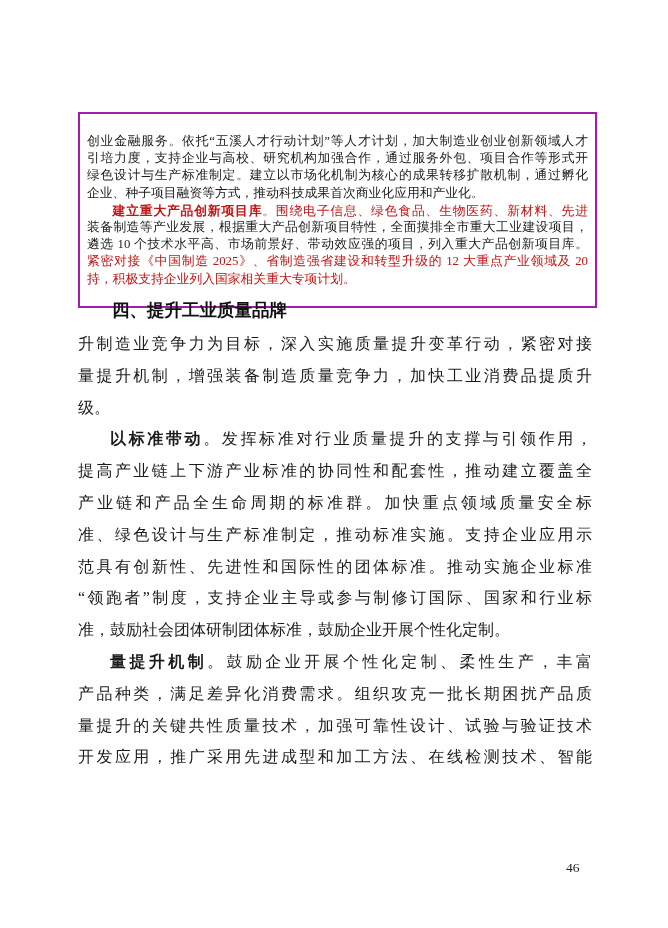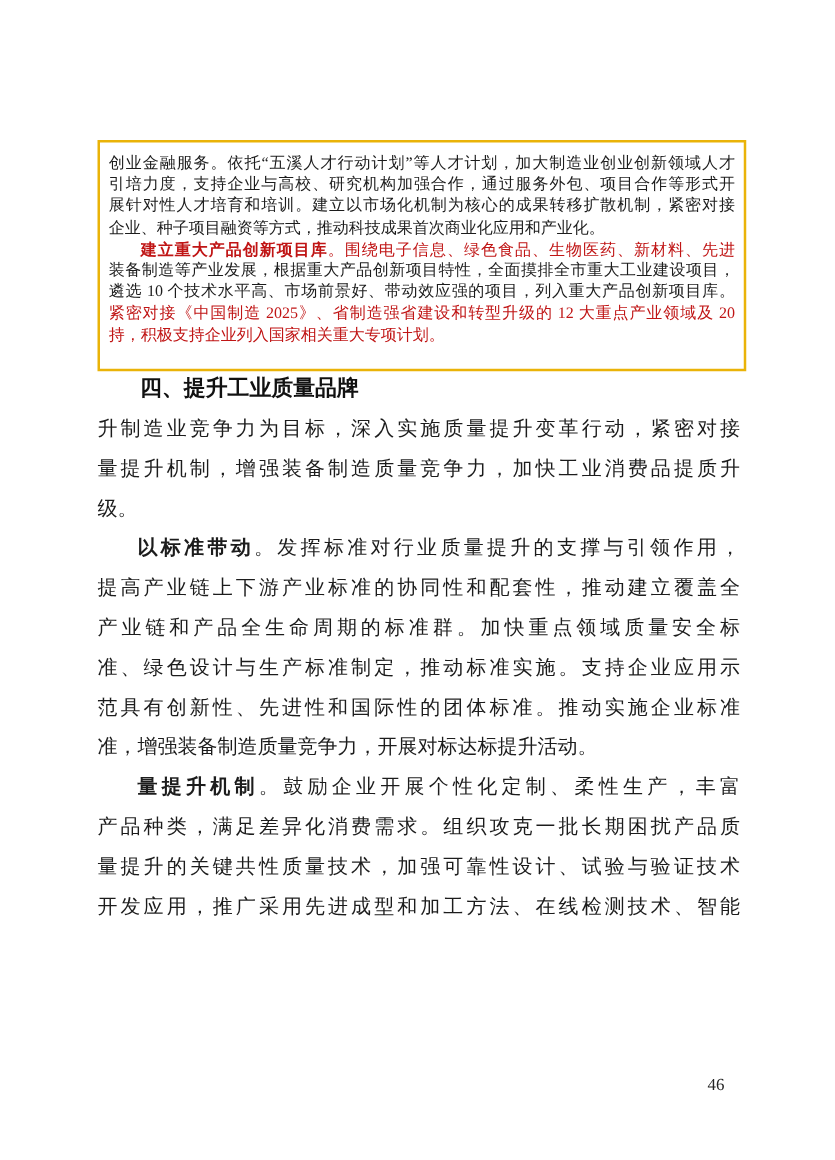--- a/index.html
+++ b/index.html
@@ -4,21 +4,21 @@
 <style>
   html,body{margin:0;padding:0;}
   body{
     width:668px;height:928px;background:#ffffff;position:relative;overflow:hidden;
     font-family:"Liberation Serif","DejaVu Serif",serif;color:#1c1c1c;
   }
   .page{position:absolute;inset:0;}
   
   .callout-box{
     position:absolute;left:78px;top:112px;width:501px;height:172px;
-    border:2px solid #eab308;padding:8px 7px 1px 7px;
+    border:2px solid #a21caf;padding:19px 7px 1px 7px;
     font-size:12.8px;
   }
   .callout-box .line{height:17.2px;line-height:17.2px;overflow:hidden;}
   
   .bodytext{position:absolute;left:78px;top:296px;width:514px;}
   .heading{
     margin:0 0 4px 0;padding-left:34px;
     font-family:"Liberation Sans","DejaVu Sans",sans-serif;font-weight:bold;
     font-size:17.5px;line-height:28px;color:#111;
   }
@@ -34,40 +34,41 @@
     font-family:"Liberation Serif","DejaVu Serif",serif;
   }
 </style>
 </head>
 <body>
 
 <div class="page">
   <div class="callout-box" id="box">
       <div class="line j"><span>创业金融服务。依托“五溪人才行动计划”等人才计划，加大制造业创业创新领域人才</span></div>
       <div class="line j"><span>引培力度，支持企业与高校、研究机构加强合作，通过服务外包、项目合作等形式开</span></div>
-      <div class="line j"><span>展针对性人才培育和培训。建立以市场化机制为核心的成果转移扩散机制，紧密对接</span></div>
+      <div class="line j"><span>绿色设计与生产标准制定。建立以市场化机制为核心的成果转移扩散机制，通过孵化</span></div>
       <div class="line"><span>企业、种子项目融资等方式，推动科技成果首次商业化应用和产业化。</span></div>
       <div class="line j ind"><span class="bold red">建立重大产品创新项目库</span><span class="red">。围绕电子信息、绿色食品、生物医药、新材料、先进</span></div>
       <div class="line j"><span>装备制造等产业发展，根据重大产品创新项目特性，全面摸排全市重大工业建设项目，</span></div>
       <div class="line j"><span>遴选 10 个技术水平高、市场前景好、带动效应强的项目，列入重大产品创新项目库。</span></div>
       <div class="line j"><span class="red">紧密对接《中国制造 2025》、省制造强省建设和转型升级的 12 大重点产业领域及 20</span></div>
       <div class="line"><span class="red">持，积极支持企业列入国家相关重大专项计划。</span></div>
     </div>
   <div class="bodytext">
     <h2 class="heading">四、提升工业质量品牌</h2>
     <div id="paras">
         <div class="line j"><span>升制造业竞争力为目标，深入实施质量提升变革行动，紧密对接</span></div>
         <div class="line j"><span>量提升机制，增强装备制造质量竞争力，加快工业消费品提质升</span></div>
         <div class="line"><span>级。</span></div>
         <div class="line j ind"><span class="bold">以标准带动</span><span>。发挥标准对行业质量提升的支撑与引领作用，</span></div>
         <div class="line j"><span>提高产业链上下游产业标准的协同性和配套性，推动建立覆盖全</span></div>
         <div class="line j"><span>产业链和产品全生命周期的标准群。加快重点领域质量安全标</span></div>
         <div class="line j"><span>准、绿色设计与生产标准制定，推动标准实施。支持企业应用示</span></div>
         <div class="line j"><span>范具有创新性、先进性和国际性的团体标准。推动实施企业标准</span></div>
-        <div class="line"><span>准，增强装备制造质量竞争力，开展对标达标提升活动。</span></div>
+        <div class="line j"><span>“领跑者”制度，支持企业主导或参与制修订国际、国家和行业标</span></div>
+        <div class="line"><span>准，鼓励社会团体研制团体标准，鼓励企业开展个性化定制。</span></div>
         <div class="line j ind"><span class="bold">量提升机制</span><span>。鼓励企业开展个性化定制、柔性生产，丰富</span></div>
         <div class="line j"><span>产品种类，满足差异化消费需求。组织攻克一批长期困扰产品质</span></div>
         <div class="line j"><span>量提升的关键共性质量技术，加强可靠性设计、试验与验证技术</span></div>
         <div class="line j"><span>开发应用，推广采用先进成型和加工方法、在线检测技术、智能</span></div>
       </div>
   </div>
   <div class="page-number">46</div>
 </div>
 
 </body></html>

